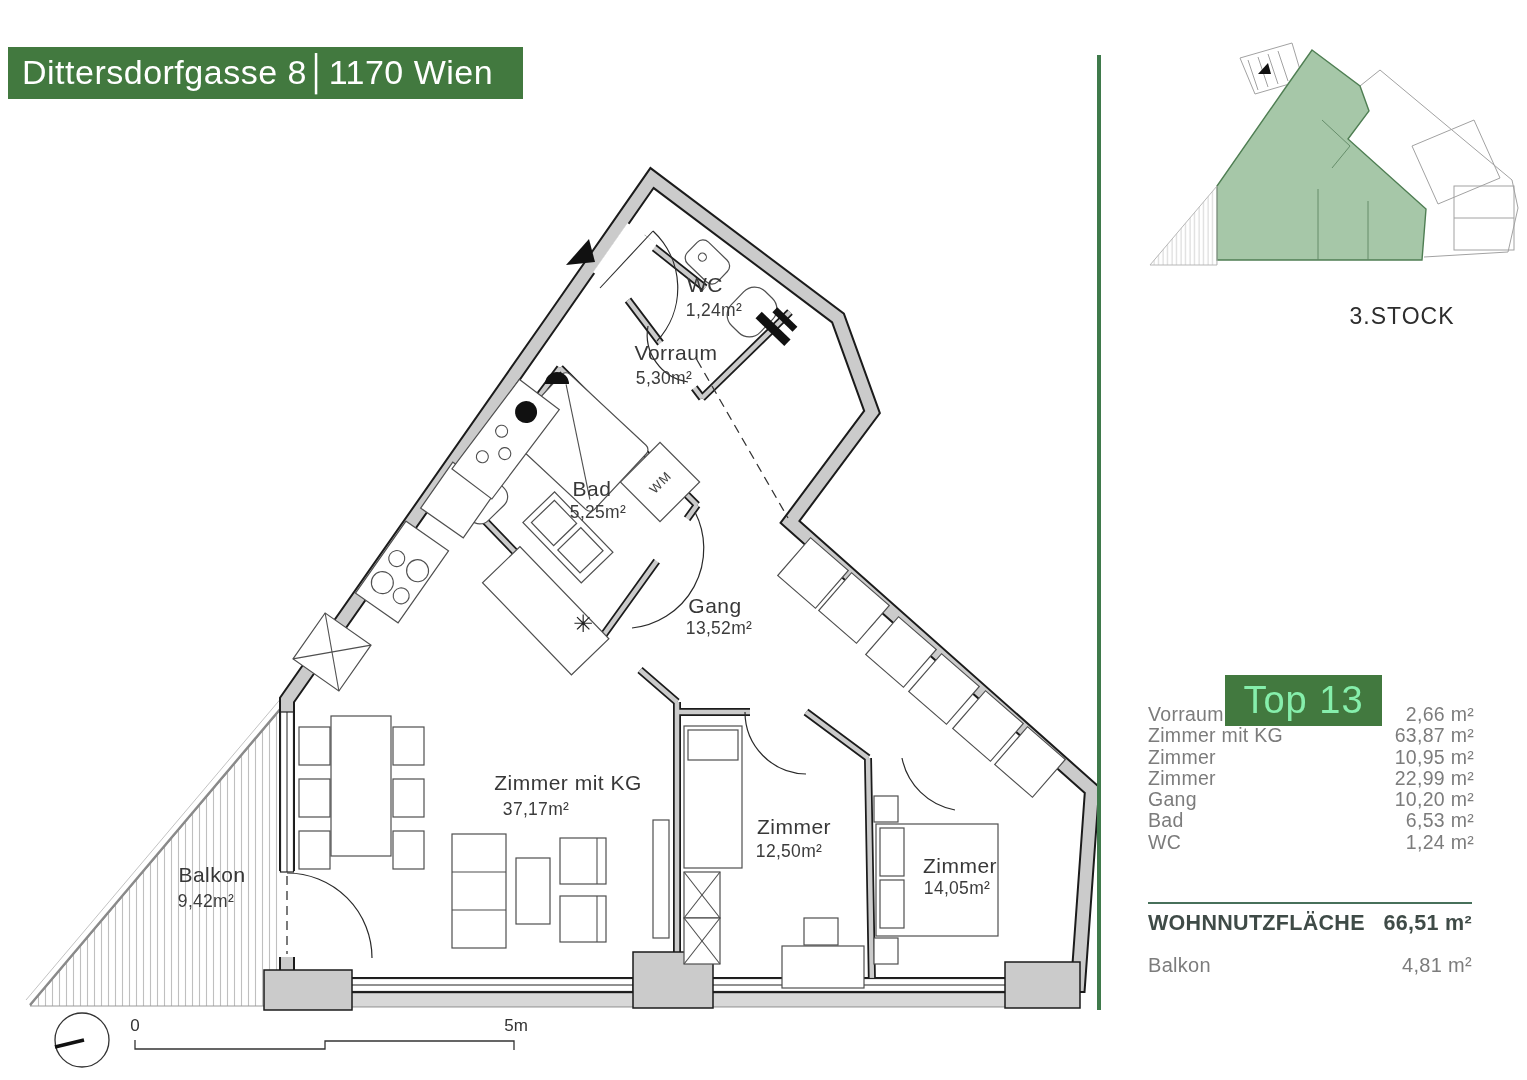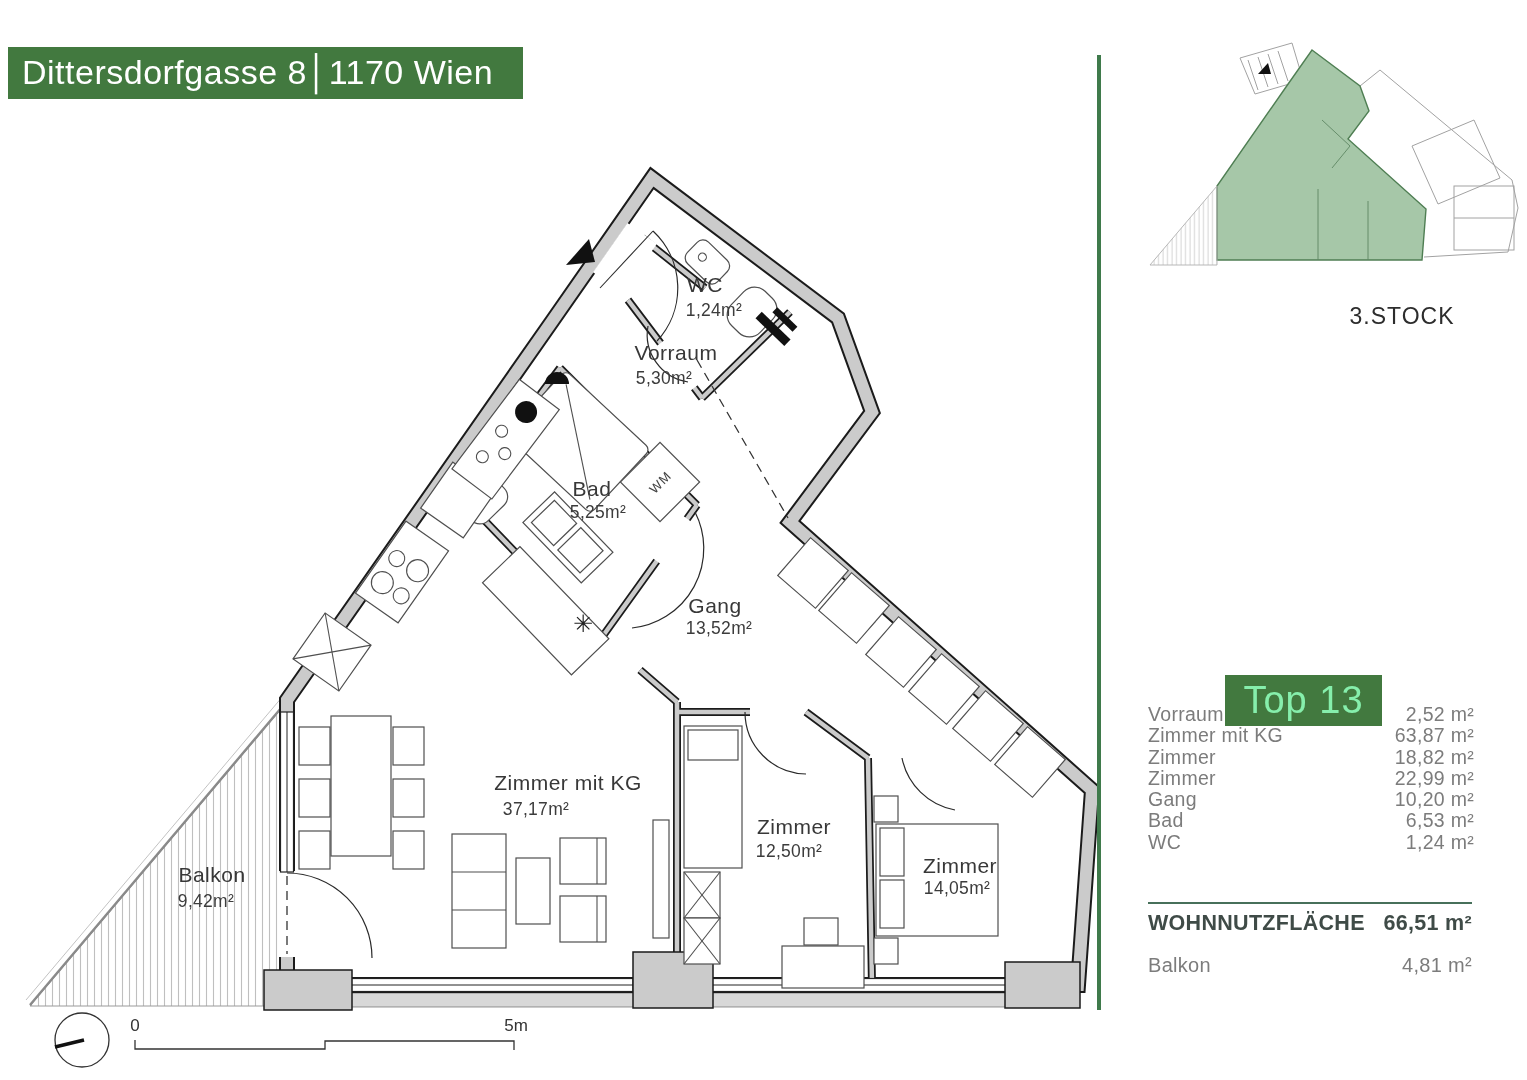--- a/index.html
+++ b/index.html
@@ -281,29 +281,29 @@
     </g>
     <polygon points="1150,265 1217,186 1217,265" fill="url(#hatchV2)" stroke="#b0b0b0" stroke-width="0.9"></polygon>
   </svg>
   <div class="floor-label">3.STOCK</div>
 
   <div class="unit-badge">Top 13</div>
 
   <div class="room-table">
     <div class="row">
       <span>Vorraum</span>
-      <span>2,52 m²</span>
+      <span>2,66 m²</span>
     </div>
     <div class="row">
       <span>Zimmer mit KG</span>
       <span>63,87 m²</span>
     </div>
     <div class="row">
       <span>Zimmer</span>
-      <span>18,82 m²</span>
+      <span>10,95 m²</span>
     </div>
     <div class="row">
       <span>Zimmer</span>
       <span>22,99 m²</span>
     </div>
     <div class="row">
       <span>Gang</span>
       <span>10,20 m²</span>
     </div>
     <div class="row">

